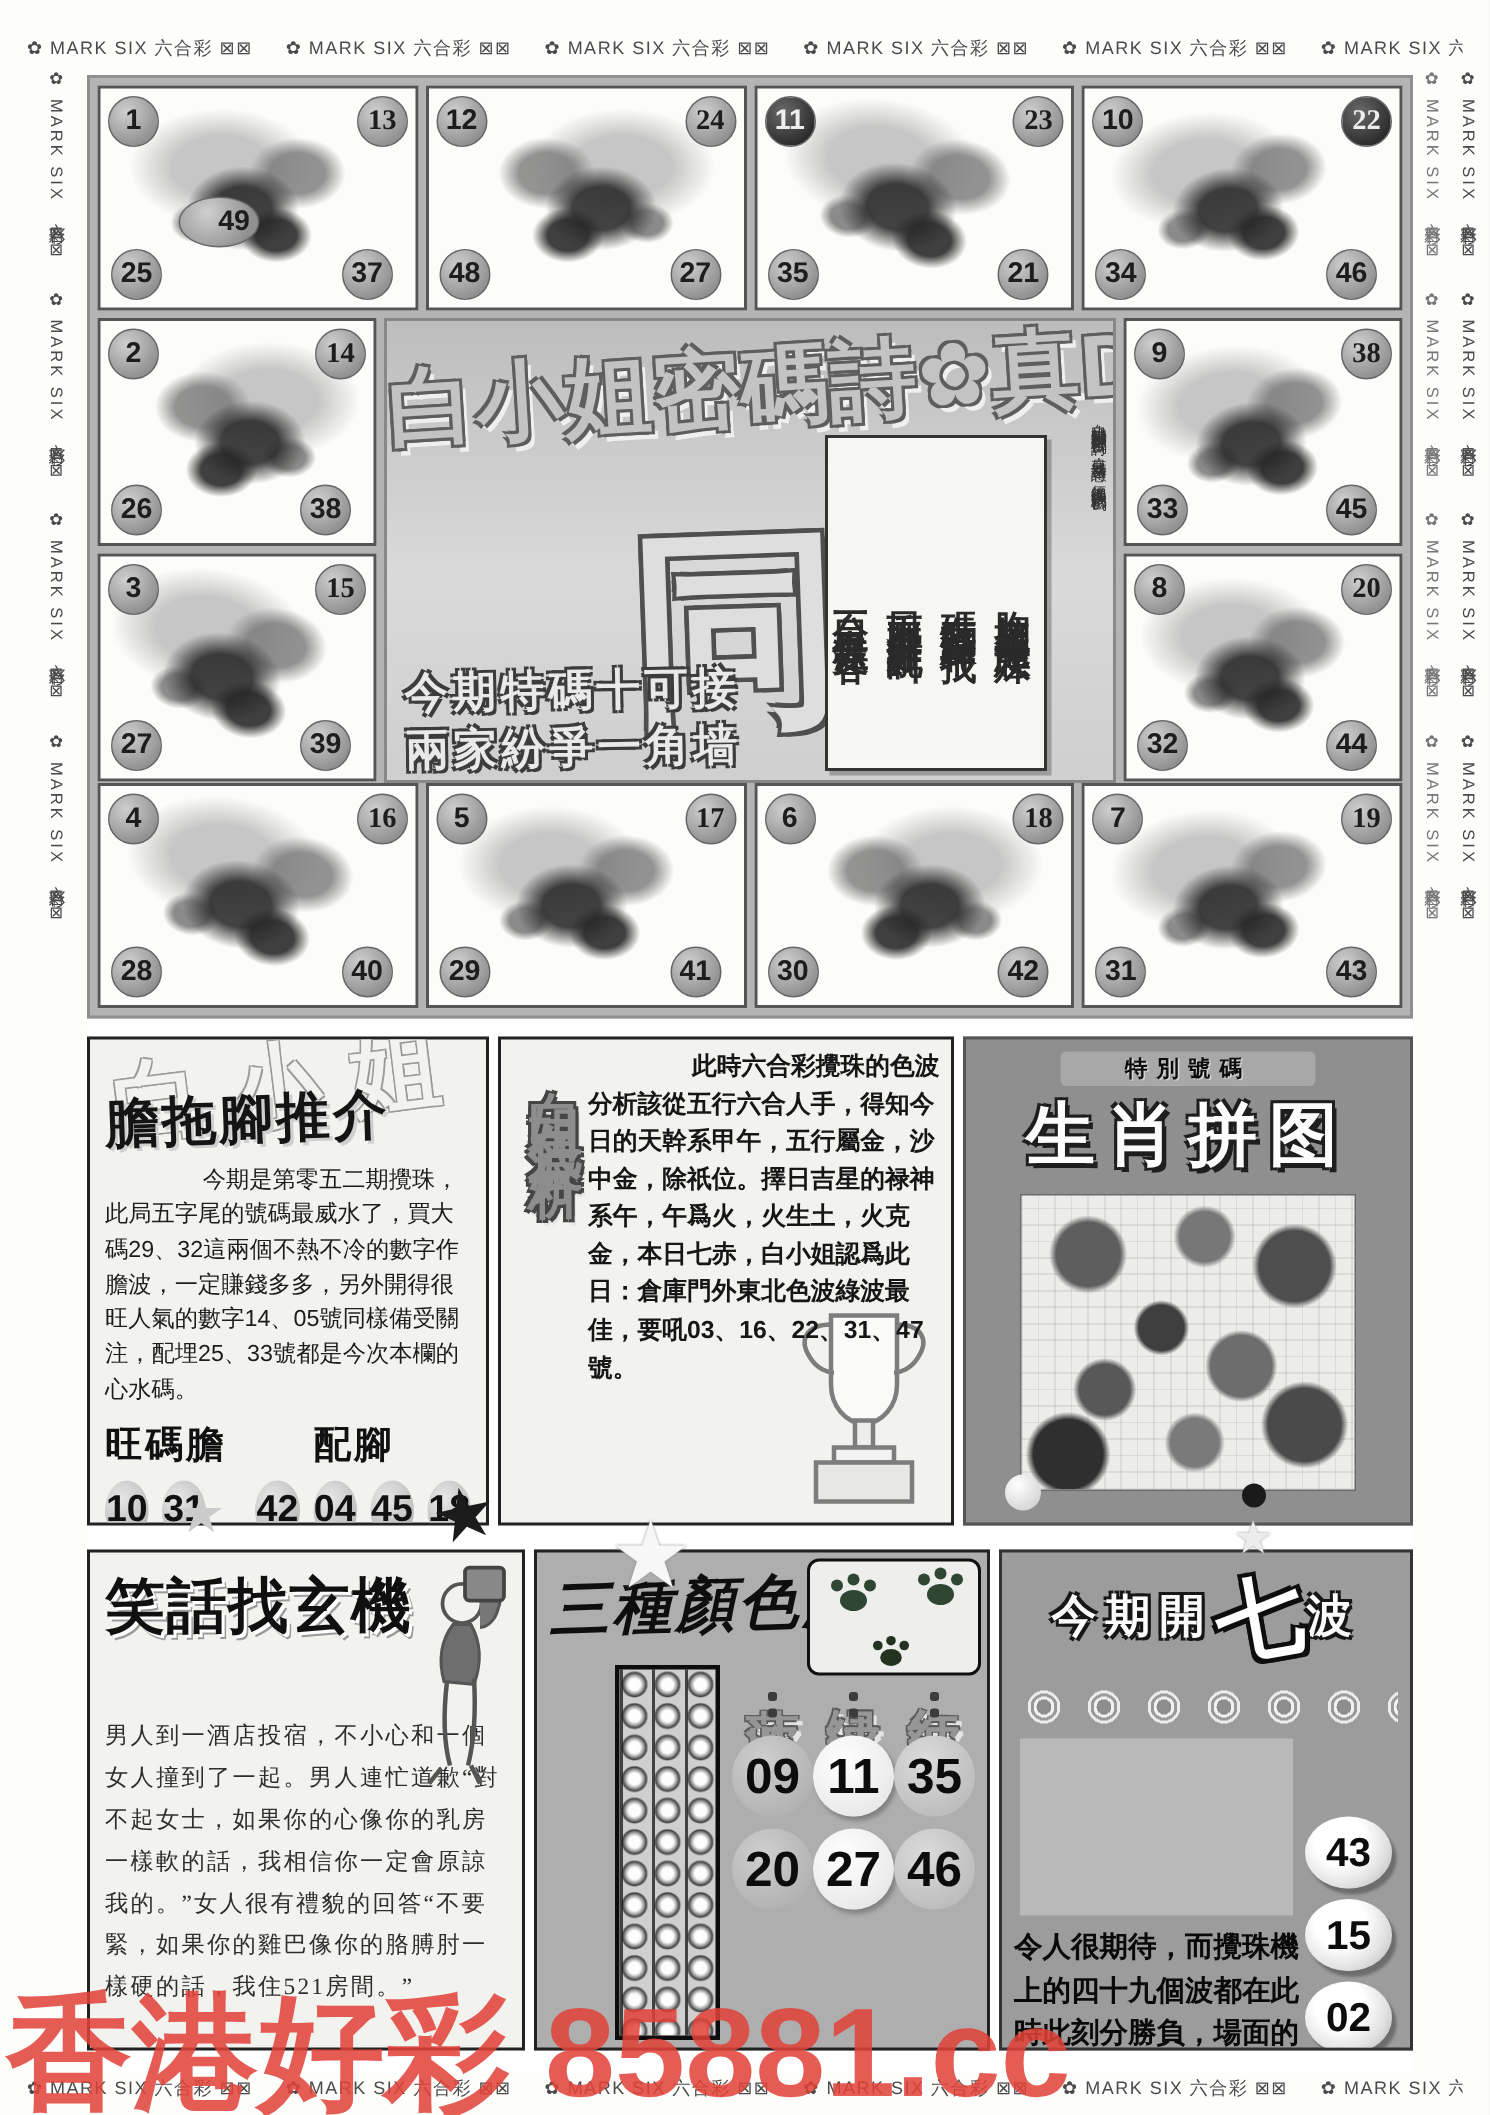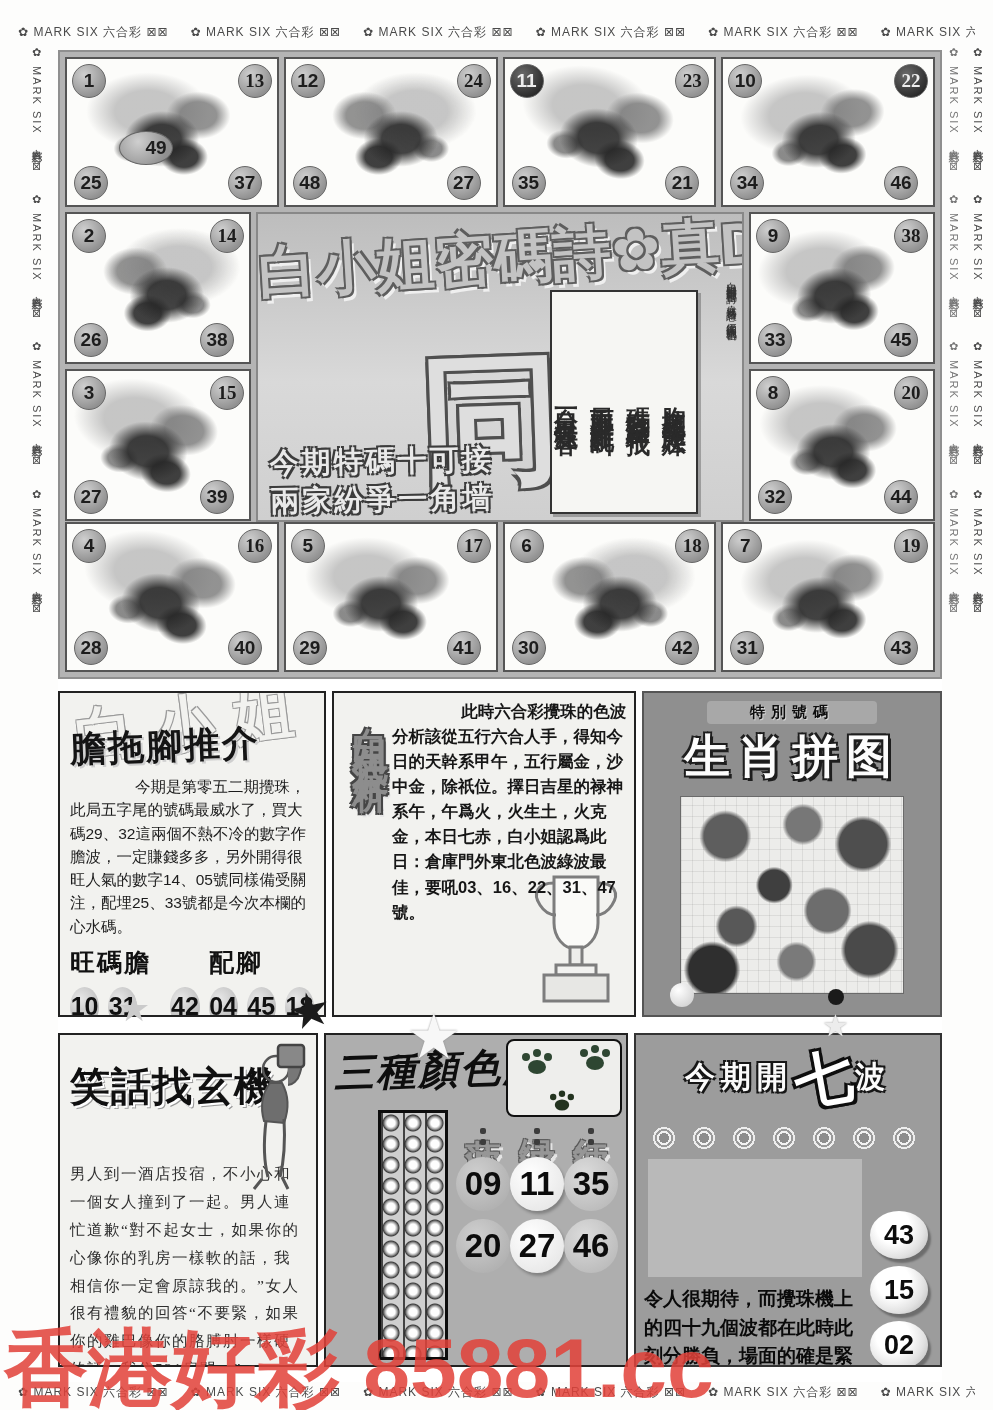--- a/index.html
+++ b/index.html
@@ -69,21 +69,21 @@
                 line-height:1.3;letter-spacing:3px;white-space:nowrap;transform:rotate(-1deg);
                 text-shadow:-2px -2px 0 #3c3c3c,2px -2px 0 #3c3c3c,-2px 2px 0 #3c3c3c,2px 2px 0 #3c3c3c;}
 
   
   .band{display:flex;gap:6px;margin:12px 0 0 0;}
   .band3{margin-top:16px;}
   .box{border:2px solid #222;background:#f2f2ef;box-sizing:border-box;position:relative;overflow:hidden;}
   .dan-box{width:268px;height:326px;padding:6px 10px;}
   .sebo-box{width:304px;height:326px;display:flex;padding:6px;}
   .zodiac-box{flex:1;height:326px;background:#8f8f8f;border-color:#555;padding:8px;}
-  .joke-box{width:260px;height:334px;padding:24px 10px;}
+  .joke-box{width:292px;height:334px;padding:8px 10px;}
   .colors-box{width:304px;height:334px;background:#aeaeae;padding:6px 8px;}
   .qibo-box{flex:1;height:334px;background:#9c9c9c;border-color:#333;padding:6px 8px;}
 
   
   .dan-header{position:relative;height:72px;}
   .hollow-bg{position:absolute;top:-16px;left:4px;font-size:60px;font-weight:bold;color:#f2f2ef;
              letter-spacing:20px;transform:rotate(-7deg);white-space:nowrap;
              text-shadow:-1px -1px 0 #9a9a9a,1px -1px 0 #9a9a9a,-1px 1px 0 #9a9a9a,1px 1px 0 #9a9a9a;}
   .dan-title{position:absolute;bottom:0;left:0;font-size:36px;font-weight:bold;color:#141414;
              letter-spacing:2px;transform:rotate(-2deg);text-shadow:2px 2px 0 #cfcfcf;}

